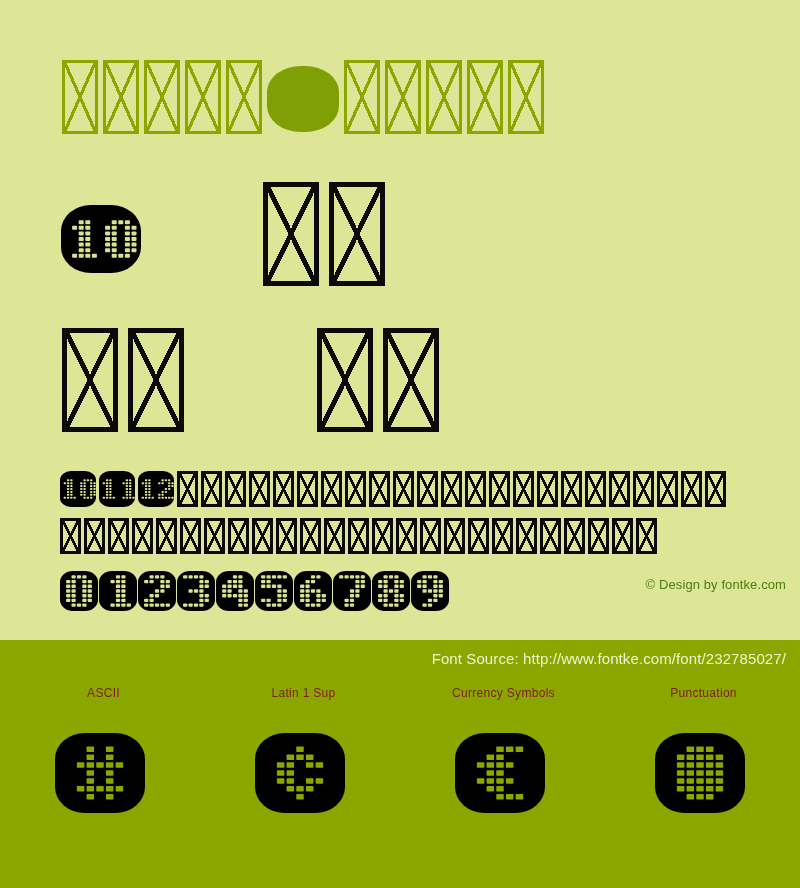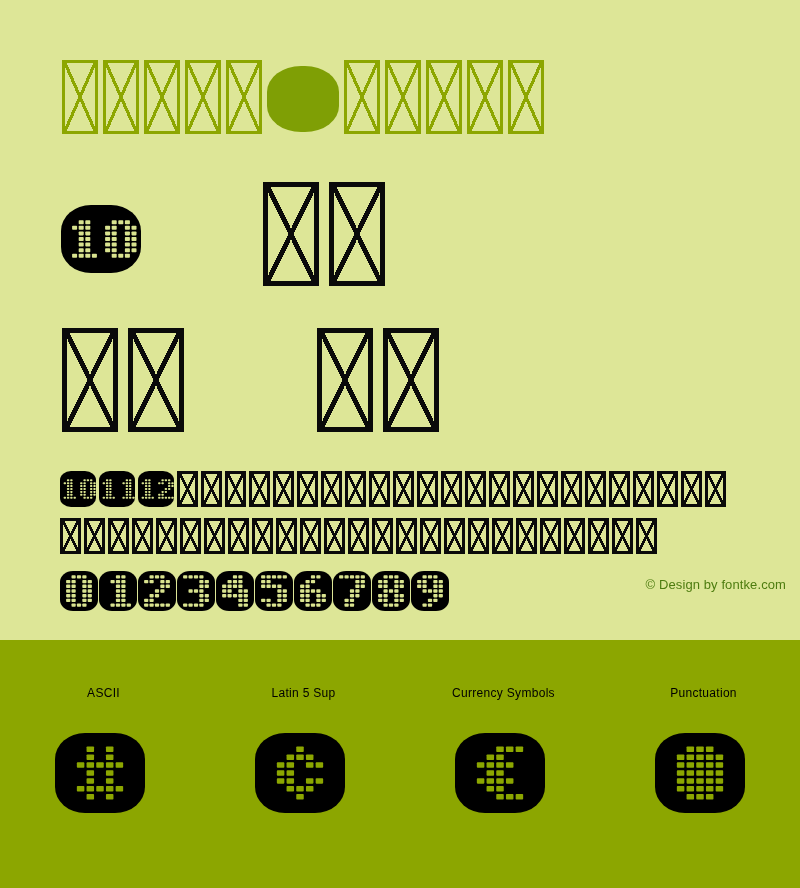--- a/index.html
+++ b/index.html
@@ -191,21 +191,21 @@
     display: flex;
   }
   .block-cell {
     width: 200px;
     display: flex;
     flex-direction: column;
     align-items: center;
   }
   .block-label {
     font-size: 12px;
-    color: #000000;
+    color: #7f1d1d;
     letter-spacing: .3px;
     height: 22px;
     line-height: 22px;
     margin-left: 7px;
   }
   .block-tile {
     margin-top: 29px;
     width: 90px;
     height: 80px;
     border-radius: 30px / 26px;
@@ -631,20 +631,21 @@
         <rect x="27.70" y="23.00" width="4.2" height="3.4" rx="0.8" fill="#d9e38f"></rect>
         <rect x="16.90" y="27.70" width="4.2" height="3.4" rx="0.8" fill="#d9e38f"></rect>
         <rect x="22.30" y="27.70" width="4.2" height="3.4" rx="0.8" fill="#d9e38f"></rect>
         <rect x="11.50" y="32.40" width="4.2" height="3.4" rx="0.8" fill="#d9e38f"></rect>
         <rect x="16.90" y="32.40" width="4.2" height="3.4" rx="0.8" fill="#d9e38f"></rect>
       </svg></span></div>
 
 <div id="copyright">© Design by fontke.com</div>
 
 <div id="green-band">
+  <div id="font-source">Font Source: http://www.fontke.com/font/232785027/</div>
   <div id="block-grid">
       <div class="block-cell">
         <div class="block-label">ASCII</div>
         <div class="block-tile">
           <svg width="90" height="80" viewBox="0 0 90 80">
             <rect x="31.55" y="13.55" width="7.5" height="5.5" rx="0.8" fill="#8ca600"></rect>
             <rect x="50.95" y="13.55" width="7.5" height="5.5" rx="0.8" fill="#8ca600"></rect>
             <rect x="31.55" y="21.45" width="7.5" height="5.5" rx="0.8" fill="#8ca600"></rect>
             <rect x="50.95" y="21.45" width="7.5" height="5.5" rx="0.8" fill="#8ca600"></rect>
             <rect x="21.85" y="29.35" width="7.5" height="5.5" rx="0.8" fill="#8ca600"></rect>
@@ -660,21 +661,21 @@
             <rect x="31.55" y="53.05" width="7.5" height="5.5" rx="0.8" fill="#8ca600"></rect>
             <rect x="41.25" y="53.05" width="7.5" height="5.5" rx="0.8" fill="#8ca600"></rect>
             <rect x="50.95" y="53.05" width="7.5" height="5.5" rx="0.8" fill="#8ca600"></rect>
             <rect x="60.65" y="53.05" width="7.5" height="5.5" rx="0.8" fill="#8ca600"></rect>
             <rect x="31.55" y="60.95" width="7.5" height="5.5" rx="0.8" fill="#8ca600"></rect>
             <rect x="50.95" y="60.95" width="7.5" height="5.5" rx="0.8" fill="#8ca600"></rect>
           </svg>
         </div>
       </div>
       <div class="block-cell">
-        <div class="block-label">Latin 5 Sup</div>
+        <div class="block-label">Latin 1 Sup</div>
         <div class="block-tile">
           <svg width="90" height="80" viewBox="0 0 90 80">
             <rect x="41.25" y="13.55" width="7.5" height="5.5" rx="0.8" fill="#8ca600"></rect>
             <rect x="31.55" y="21.45" width="7.5" height="5.5" rx="0.8" fill="#8ca600"></rect>
             <rect x="41.25" y="21.45" width="7.5" height="5.5" rx="0.8" fill="#8ca600"></rect>
             <rect x="50.95" y="21.45" width="7.5" height="5.5" rx="0.8" fill="#8ca600"></rect>
             <rect x="21.85" y="29.35" width="7.5" height="5.5" rx="0.8" fill="#8ca600"></rect>
             <rect x="31.55" y="29.35" width="7.5" height="5.5" rx="0.8" fill="#8ca600"></rect>
             <rect x="50.95" y="29.35" width="7.5" height="5.5" rx="0.8" fill="#8ca600"></rect>
             <rect x="60.65" y="29.35" width="7.5" height="5.5" rx="0.8" fill="#8ca600"></rect>

